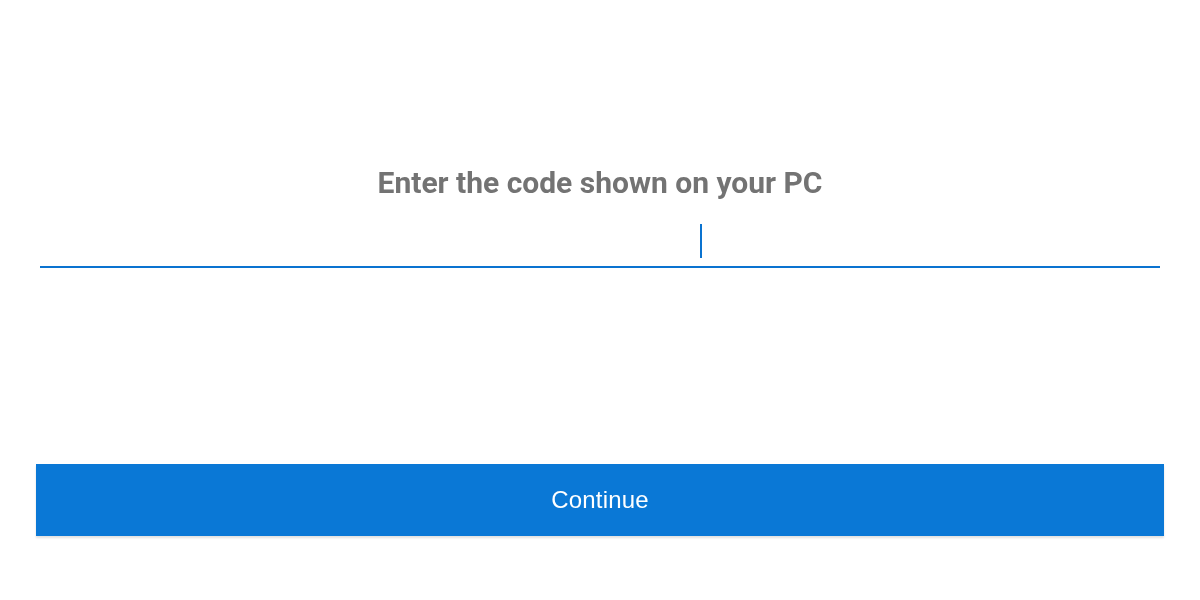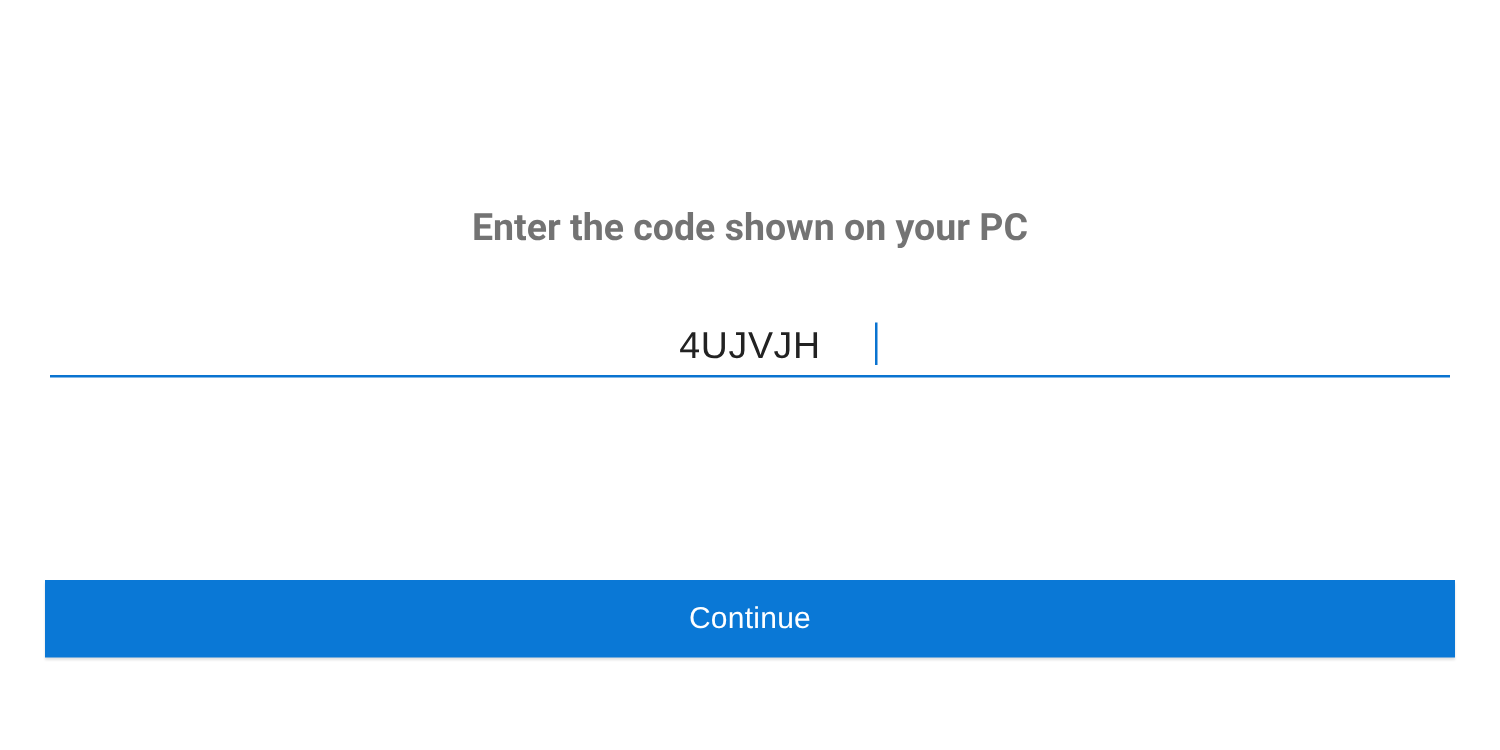--- a/index.html
+++ b/index.html
@@ -55,36 +55,35 @@
       bottom: 8px;
       width: 2px;
       height: 34px;
       background: #0a73d0;
     }
     .continue-btn {
       position: absolute;
       left: 36px;
       right: 36px;
       top: 464px;
-      height: 62px;
+      height: 72px;
       background: #0a78d6;
       color: #ffffff;
       border: none;
       font-size: 24px;
       font-weight: 500;
       cursor: pointer;
       box-shadow: 0 2px 2px rgba(0,0,0,0.12);
       letter-spacing: 0.2px;
     }
   </style>
 </head>
 <body>
 
 <div class="container">
   <h1 class="heading">Enter the code shown on your PC</h1>
 
   <div class="input-wrap">
-    <input type="text" class="code-input" value="4UJVJH" style="">
     <span class="caret"></span>
   </div>
 
   <button class="continue-btn">Continue</button>
 </div>
 
 </body></html>

